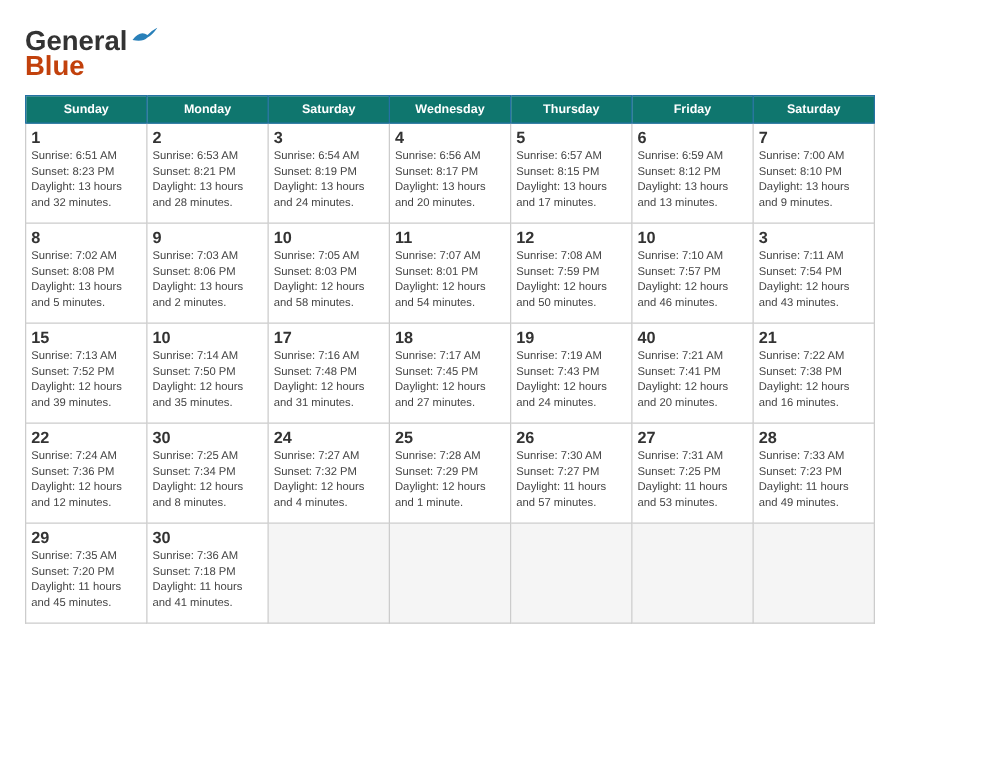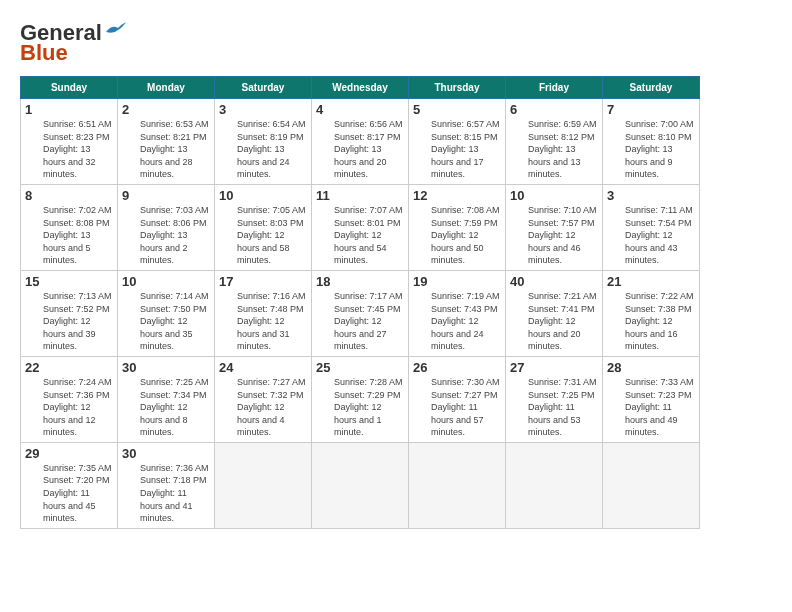--- a/index.html
+++ b/index.html
@@ -74,21 +74,20 @@
       font-size: 13px;
       font-weight: bold;
       color: #333;
       display: block;
       margin-bottom: 1px;
     }
     .day-info {
       font-size: 9px;
       color: #444;
       line-height: 1.4;
-      margin-left: 18px;
     }
   </style>
 </head>
 <body>
 
 <div class="page">
   <div class="header">
     <div class="logo">
       <div class="logo-row">
         <span style="font-size:22px;font-weight:bold;color:#333;">General</span>

